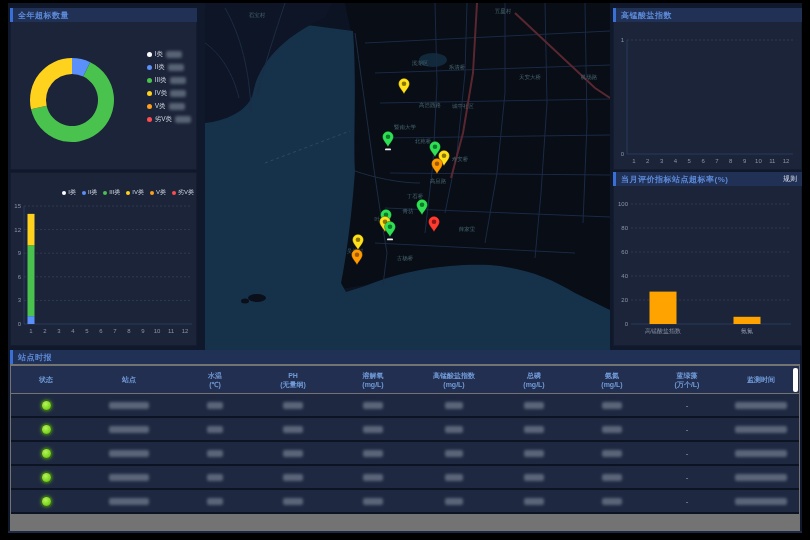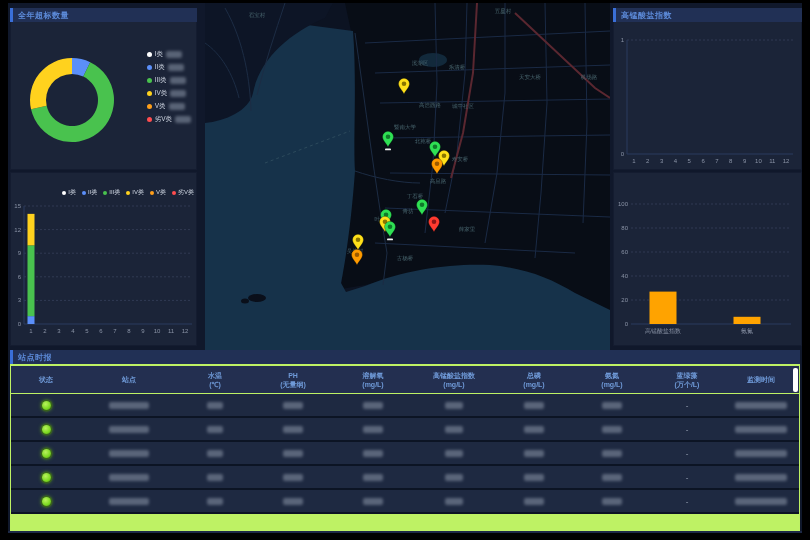--- a/index.html
+++ b/index.html
@@ -15,21 +15,21 @@
   .tbar .tlink{margin-left:auto;margin-right:5px;font-size:7px;color:#d7deea;cursor:pointer;}
   svg{position:absolute;display:block;}
   .d-legend{position:absolute;display:flex;flex-direction:column;gap:4px;}
   .d-item{display:flex;align-items:center;gap:3px;font-size:6.5px;color:#cfd6e2;}
   .dot{width:5px;height:5px;border-radius:50%;flex:none;}
   .h-legend{position:absolute;display:flex;gap:6px;align-items:center;}
   .h-item{display:flex;align-items:center;gap:2px;font-size:6px;color:#cfd6e2;white-space:nowrap;}
   .h-item .dot{width:4px;height:4px;}
   .redact{background:#97a2b4;opacity:.5;filter:blur(1.6px);border-radius:2px;height:7px;display:inline-block;}
   
-  #tablewrap{position:absolute;left:10px;top:350px;width:790px;height:178px;background:#bef264;}
+  #tablewrap{position:absolute;left:10px;top:350px;width:790px;height:178px;background:#737373;}
   #thead{position:absolute;left:1px;top:16px;width:788px;height:27px;background:#232f50;display:flex;align-items:center;}
   .th{display:flex;flex-direction:column;align-items:center;justify-content:center;
       font-size:7px;color:#6f9ad8;font-weight:bold;line-height:9px;}
   #tbody{position:absolute;left:1px;top:44px;width:788px;bottom:10px;overflow:hidden;}
   .trow{display:flex;align-items:center;height:22px;background:#1e2941;border-bottom:2px solid #0c1424;}
   .td{display:flex;align-items:center;justify-content:center;}
   .status-dot{width:9px;height:9px;border-radius:50%;background:radial-gradient(circle at 40% 35%,#b9f25e,#7bd81f 60%,#4d9310);
       box-shadow:0 0 0 1.5px #39621c, 0 0 4px #7bd81f;}
   .dash-cell{color:#9aa4b6;font-size:8px;}
   #scrollthumb{position:absolute;right:2px;top:18px;width:5px;height:24px;background:#fff;border-radius:2px;}
@@ -286,20 +286,25 @@
           <text x="103.91666666666667" y="141" text-anchor="middle" class="axis-txt">7</text>
           <text x="117.75" y="141" text-anchor="middle" class="axis-txt">8</text>
           <text x="131.58333333333331" y="141" text-anchor="middle" class="axis-txt">9</text>
           <text x="145.41666666666666" y="141" text-anchor="middle" class="axis-txt">10</text>
           <text x="159.25" y="141" text-anchor="middle" class="axis-txt">11</text>
           <text x="173.08333333333334" y="141" text-anchor="middle" class="axis-txt">12</text>
         </svg>
     </div>
 
     <div class="panel" id="p-rate" style="left:605px;top:169px;width:189px;height:174px;">
+      <div class="tbar">
+        <i class="accent"></i>
+        <span class="ttl">当月评价指标站点超标率(%)</span>
+        <span class="tlink">规则</span>
+      </div>
       <svg id="rate-svg" viewBox="0 0 189 160" style="left:0;top:14px;width:189px;height:160px;">
           <text x="15" y="140" text-anchor="end" class="axis-txt">0</text>
           <line x1="18" y1="114" x2="178" y2="114" stroke="#39435f" stroke-width="0.7" stroke-dasharray="2,2"></line>
           <text x="15" y="116" text-anchor="end" class="axis-txt">20</text>
           <line x1="18" y1="90" x2="178" y2="90" stroke="#39435f" stroke-width="0.7" stroke-dasharray="2,2"></line>
           <text x="15" y="92" text-anchor="end" class="axis-txt">40</text>
           <line x1="18" y1="66" x2="178" y2="66" stroke="#39435f" stroke-width="0.7" stroke-dasharray="2,2"></line>
           <text x="15" y="68" text-anchor="end" class="axis-txt">60</text>
           <line x1="18" y1="42" x2="178" y2="42" stroke="#39435f" stroke-width="0.7" stroke-dasharray="2,2"></line>
           <text x="15" y="44" text-anchor="end" class="axis-txt">80</text>

